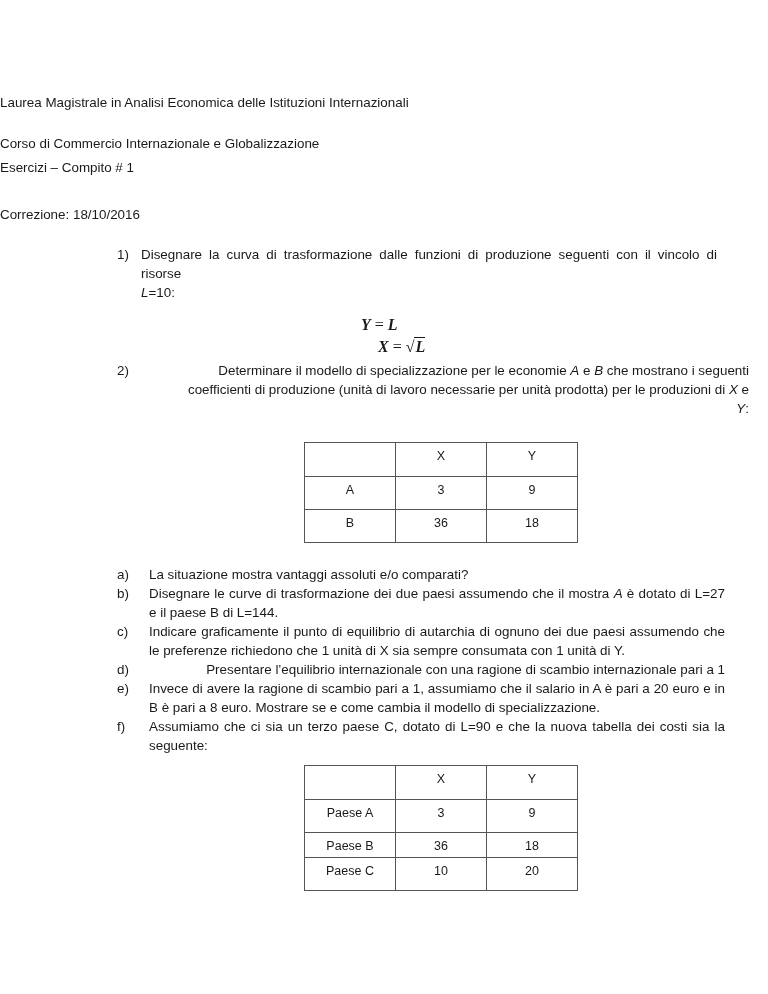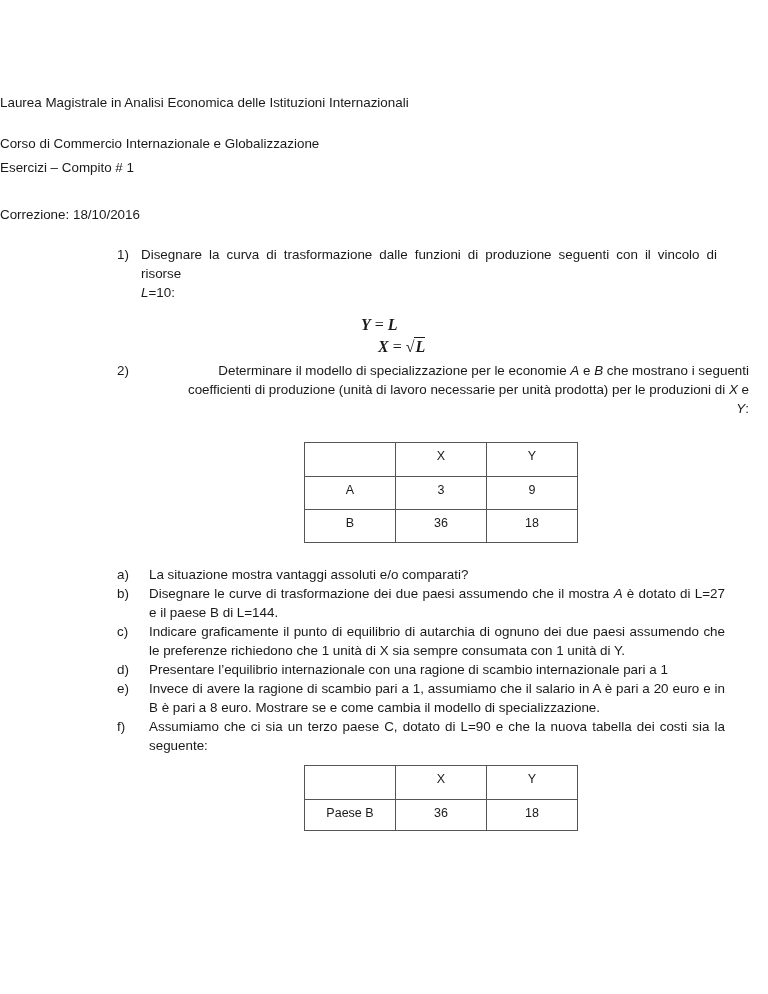--- a/index.html
+++ b/index.html
@@ -82,37 +82,47 @@
 <div class="sub" style="top:584px;">
   <span class="num">b)</span>
   <div class="txt"><span>Disegnare le curve di trasformazione dei due paesi assumendo che il mostra </span><em>A</em><span> è dotato di L=27 e il paese B di L=144.</span></div>
 </div>
 <div class="sub" style="top:622px;">
   <span class="num">c)</span>
   <div class="txt">Indicare graficamente il punto di equilibrio di autarchia di ognuno dei due paesi assumendo che le preferenze richiedono che 1 unità di X sia sempre consumata con 1 unità di Y.</div>
 </div>
 <div class="sub" style="top:660px;">
   <span class="num">d)</span>
-  <div class="txt" style="text-align:left;">Presentare l’equilibrio internazionale con una ragione di scambio internazionale pari a 1</div>
+  <div class="txt" style="text-align:right;">Presentare l’equilibrio internazionale con una ragione di scambio internazionale pari a 1</div>
 </div>
 <div class="sub" style="top:679px;">
   <span class="num">e)</span>
   <div class="txt">Invece di avere la ragione di scambio pari a 1, assumiamo che il salario in A è pari a 20 euro e in B è pari a 8 euro. Mostrare se e come cambia il modello di specializzazione.</div>
 </div>
 <div class="sub" style="top:717px;">
   <span class="num">f)</span>
   <div class="txt">Assumiamo che ci sia un terzo paese C, dotato di L=90 e che la nuova tabella dei costi sia la seguente:</div>
 </div>
 
 <table class="cost" style="left:304px; top:765px;">
   <tbody>
       <tr style="height:34px;">
     <td style="width:91px;"></td>
     <td style="width:91px;">X</td>
     <td style="width:91px;">Y</td>
   </tr>
-  <tr style="height:31px;">
+  <tr style="height:33px;">
+    <td>Paese A</td>
+    <td>3</td>
+    <td>9</td>
+  </tr>
+  <tr style="height:25px;">
     <td>Paese B</td>
     <td>36</td>
     <td>18</td>
+  </tr>
+  <tr style="height:33px;">
+    <td>Paese C</td>
+    <td>10</td>
+    <td>20</td>
   </tr>
 </tbody>
   </table>
 
 </body></html>

